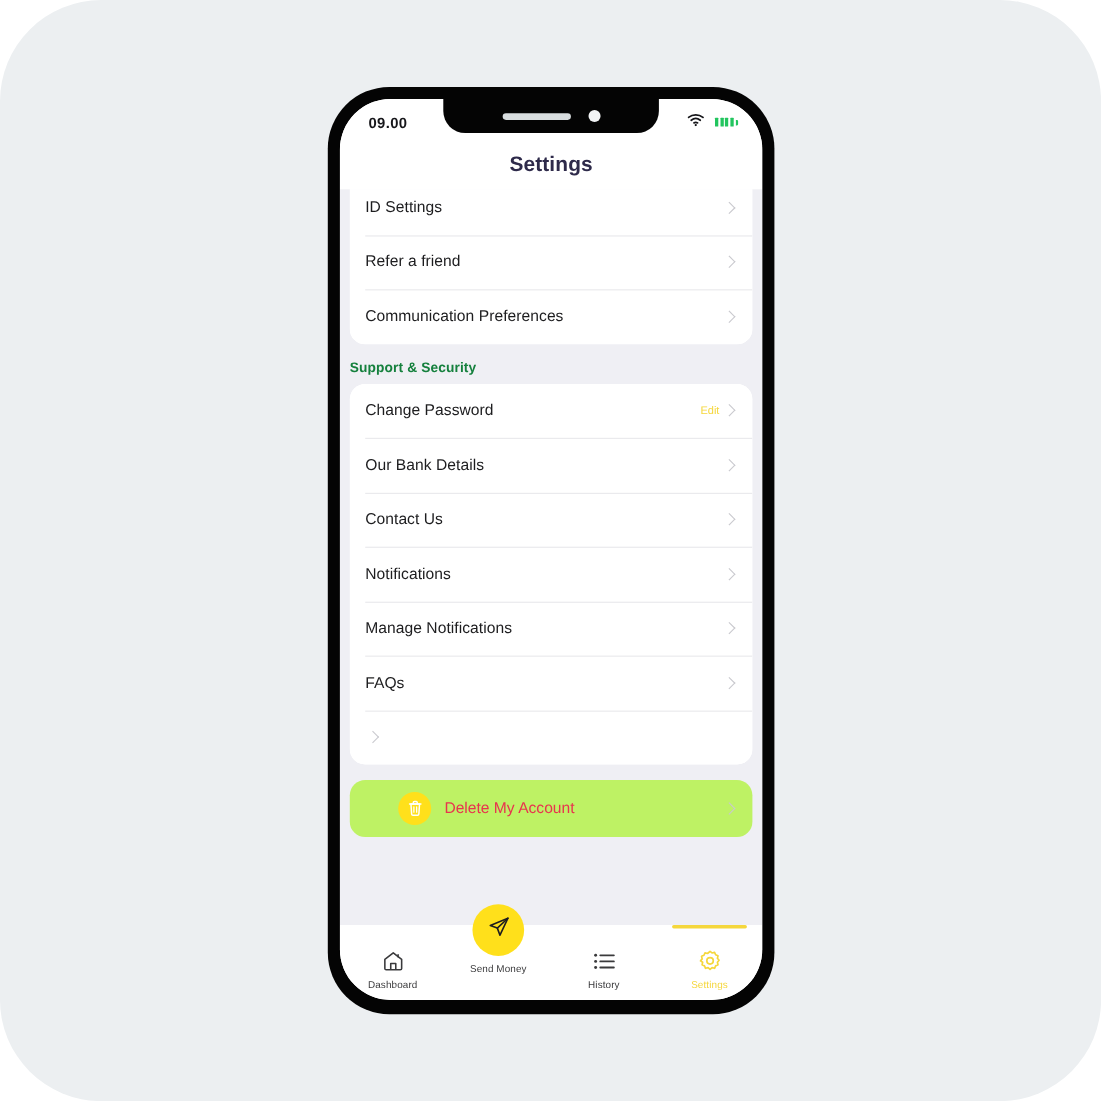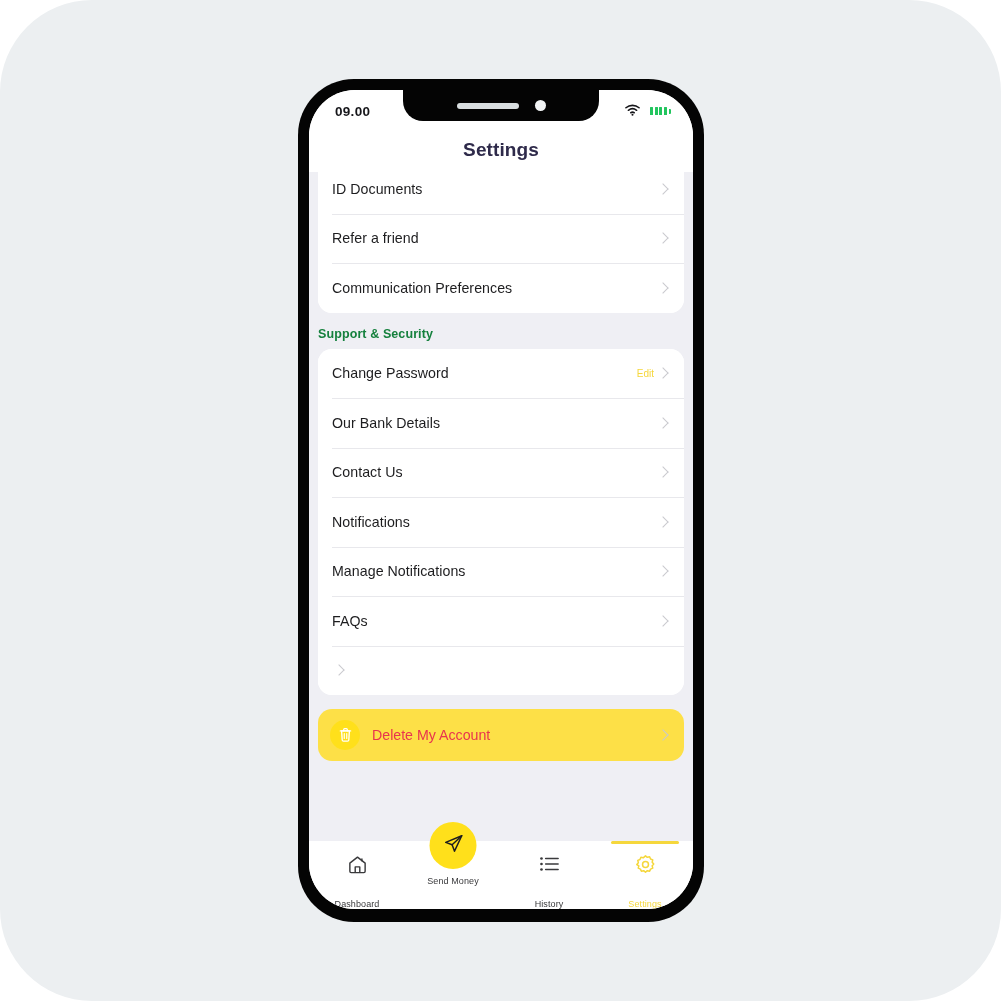--- a/index.html
+++ b/index.html
@@ -222,23 +222,24 @@
     font-size: 12.5px;
     font-weight: 600;
     color: #15803d;
     letter-spacing: 0.1px;
   }
 
   .gap { height: 14px; }
 
   
   .danger-card {
-    background: #fde047;
+    background: #bef264;
     border-radius: 14px;
     margin: 0 9px;
+    padding-left: 32px;
   }
   .danger-row {
     display: flex;
     align-items: center;
     height: 52px;
     padding: 0 12px 0 12px;
     cursor: pointer;
   }
   .trash-circle {
     width: 30px; height: 30px;
@@ -267,21 +268,21 @@
     align-items: flex-start;
     z-index: 25;
   }
   .tab {
     flex: 1;
     position: relative;
     height: 100%;
     display: flex;
     flex-direction: column;
     align-items: center;
-    justify-content: space-between;
+    justify-content: center;
     padding-top: 12px;
     gap: 5px;
     cursor: pointer;
   }
   .tab-label {
     font-size: 9px;
     color: #3A3A3C;
     letter-spacing: 0.1px;
   }
   .tab.active .tab-label { color: #F5D73C; }
@@ -365,21 +366,21 @@
       </div>
 
       <div class="header">
         <div class="header-title">Settings</div>
       </div>
 
       <div class="content">
 
         <div class="card card-top">
           <div class="row">
-            <span class="row-label">ID Documents</span>
+            <span class="row-label">ID Settings</span>
             <span class="chev"></span>
           </div>
           <div class="row">
             <span class="row-label">Refer a friend</span>
             <span class="chev"></span>
           </div>
           <div class="row">
             <span class="row-label">Communication Preferences</span>
             <span class="chev"></span>
           </div>

